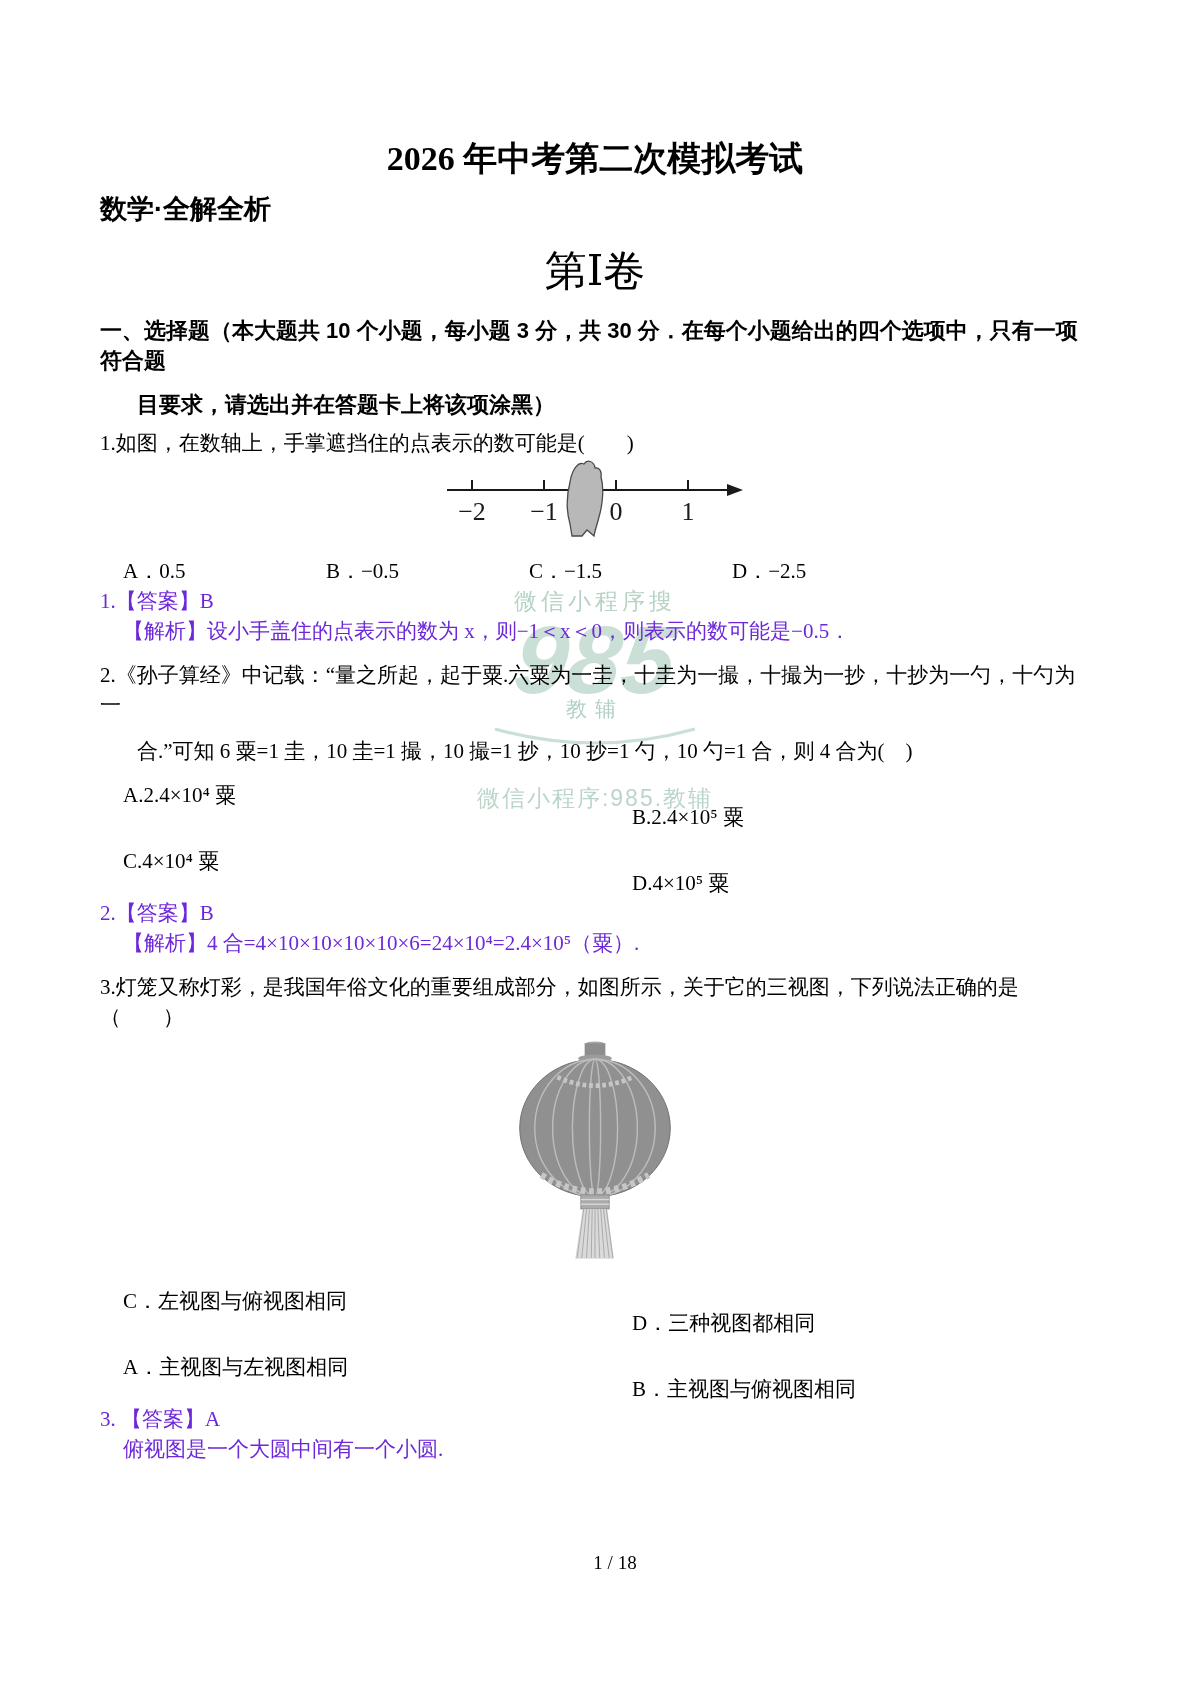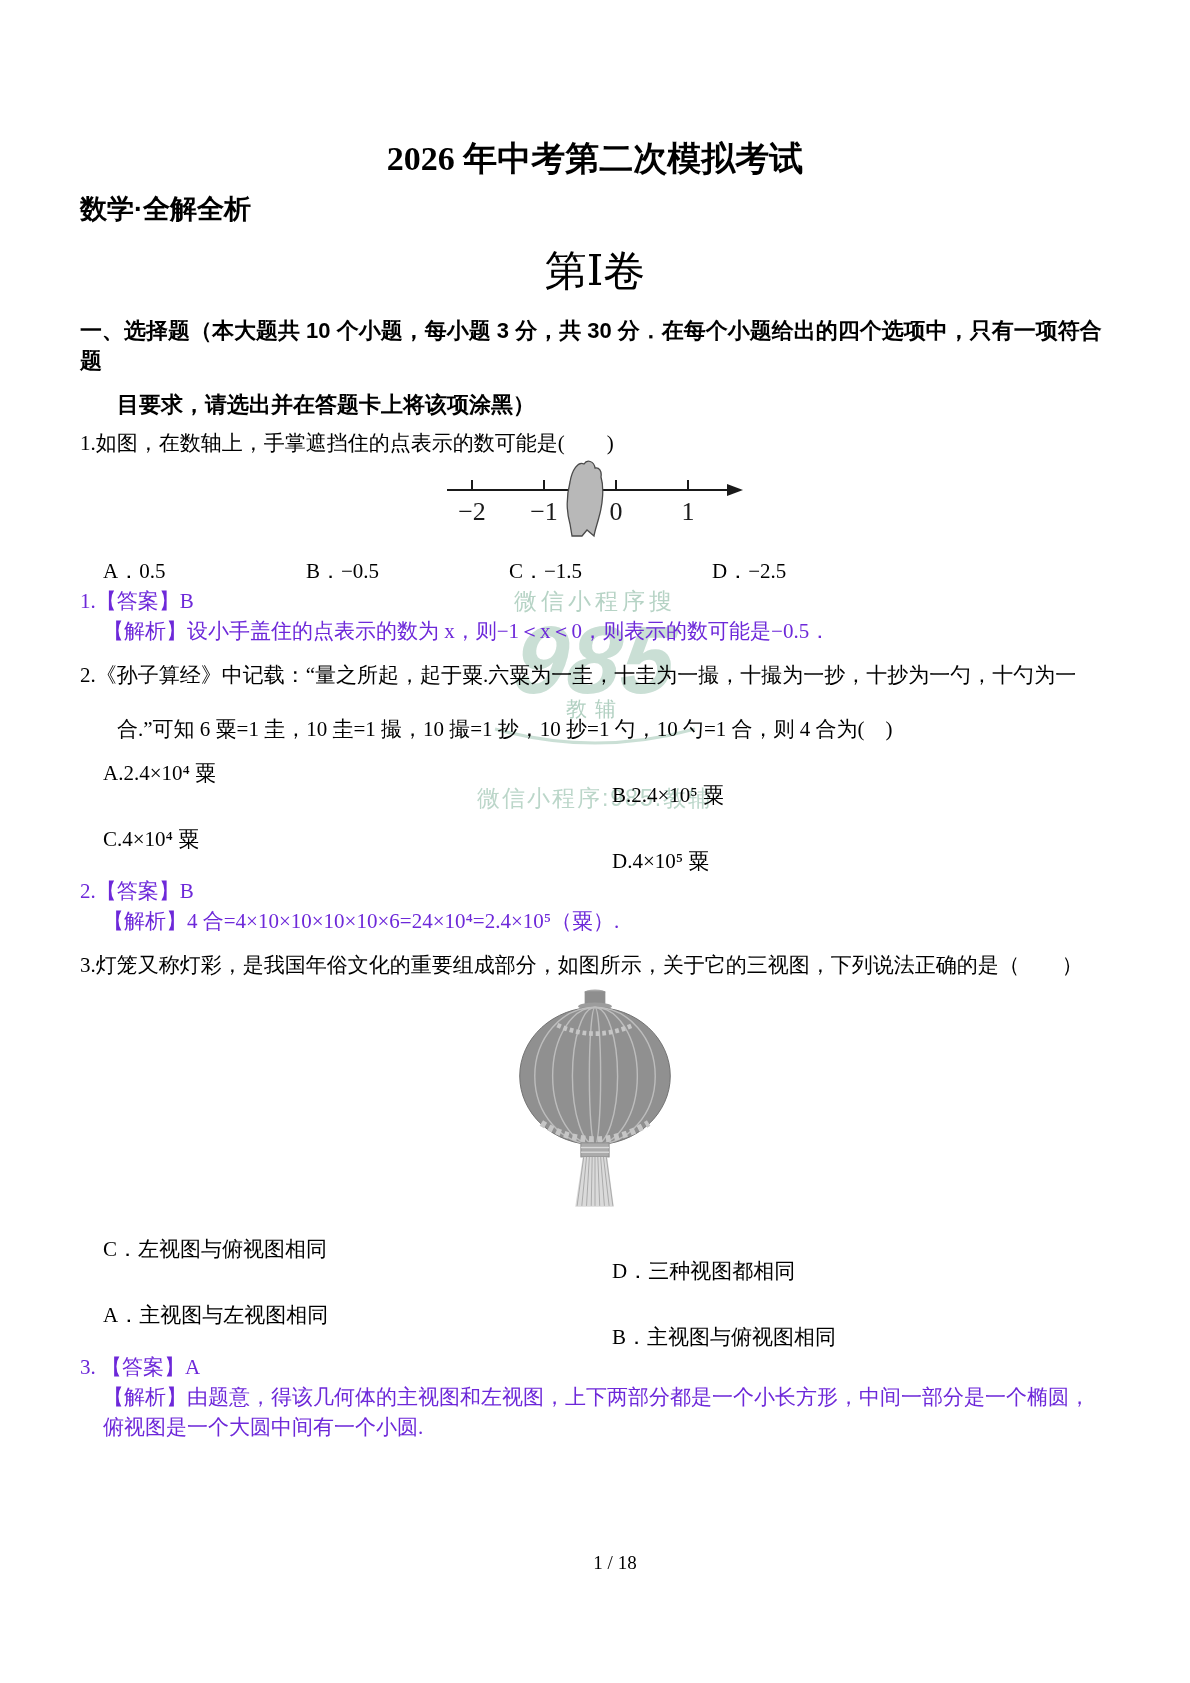--- a/index.html
+++ b/index.html
@@ -4,42 +4,42 @@
 <style>
   html,body{margin:0;padding:0;background:#ffffff;}
   .page{
     position:relative;
     width:1190px;height:1683px;
     background:#ffffff;
     font-family:"Liberation Serif","DejaVu Serif",serif;
     color:#000;
     overflow:hidden;
   }
-  .content{position:relative;z-index:1;padding:0 80px;}
+  .content{position:relative;z-index:1;padding:0 100px;}
   .title{
     margin:0;padding-top:138px;text-align:center;
     font-size:34px;font-weight:bold;line-height:42px;
   }
   .subtitle{
     margin:12px 0 0 0;
     font-family:"Liberation Sans","DejaVu Sans",sans-serif;
     font-size:27px;font-weight:bold;line-height:34px;
   }
   .kan{
     margin:20px 0 0 0;text-align:center;
     font-size:42px;font-weight:normal;line-height:50px;
   }
   .instr{
     font-family:"Liberation Sans","DejaVu Sans",sans-serif;
     font-weight:bold;font-size:22px;line-height:30px;margin:0;
   }
   .instr.l1{margin-top:20px;}
   .instr.l2{margin-top:14px;margin-left:37px;}
   .stem{font-size:21px;line-height:30px;margin:0;}
-  .mt8{margin-top:8px;}.mt14{margin-top:14px;}.mt16{margin-top:24px;}
+  .mt8{margin-top:8px;}.mt14{margin-top:14px;}.mt16{margin-top:16px;}
   .mt17{margin-top:17px;}.mt20{margin-top:20px;}.mt21{margin-top:21px;}
   .mt22{margin-top:22px;}.mt24{margin-top:24px;}
   .indent{margin-left:37px;}
   .figure{text-align:center;margin:0;}
   .fig-nl{margin-top:0;}
   .fig-lantern{margin-top:4px;}
   .opts4{display:flex;margin:14px 0 0 23px;font-size:21px;line-height:30px;}
   .opts4 .opt{width:203px;}
   .optgrid{display:flex;margin:14px 0 0 23px;font-size:21px;line-height:30px;}
   .optgrid .opt-l{width:509px;}
@@ -163,18 +163,17 @@
     <div class="optgrid mt17">
       <span class="opt-l">C．左视图与俯视图相同</span>
       <span class="opt-r">D．三种视图都相同</span>
     </div>
     <div class="optgrid mt24">
       <span class="opt-l">A．主视图与左视图相同</span>
       <span class="opt-r">B．主视图与俯视图相同</span>
     </div>
 
     <p class="ans red mt21">3. 【答案】A</p>
-    <p class="ana red mt20">【解析】由题意，得该几何体的主视图和左视图，上下两部分都是一个小长方形，中间一部分是一个椭圆，</p>
     <p class="ana red mt16">俯视图是一个大圆中间有一个小圆.</p>
   </div>
 
   <div class="footer">1  /  18</div>
 </div>
 
 </body></html>

